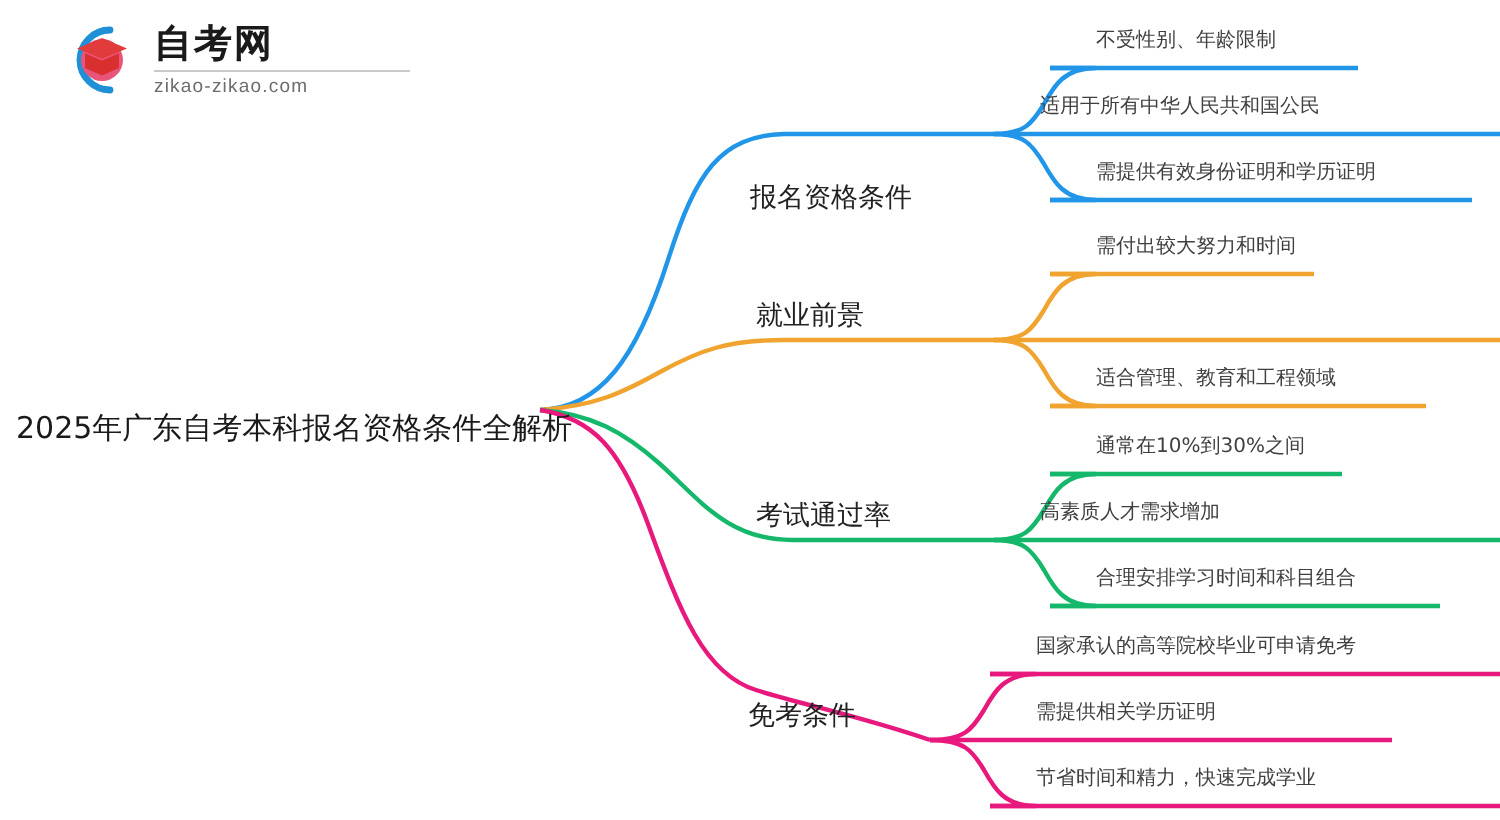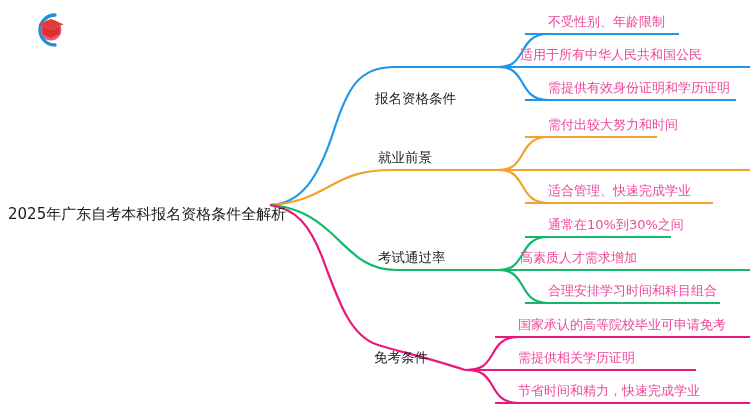--- a/index.html
+++ b/index.html
@@ -78,22 +78,22 @@
   }
   .branch-label {
     position: absolute;
     font-size: 13.5px;
     color: #222222;
     white-space: nowrap;
     font-family: "DejaVu Sans", "Liberation Sans", sans-serif;
   }
   .leaf-label {
     position: absolute;
-    font-size: 13px;
-    color: #ec4899;
+    font-size: 10px;
+    color: #404040;
     white-space: nowrap;
     font-family: "DejaVu Sans", "Liberation Sans", sans-serif;
   }
 
   svg.wires {
     position: absolute;
     left: 0;
     top: 0;
     width: 750px;
     height: 410px;
@@ -110,20 +110,25 @@
 <div id="mindmap-root">
 
   <div class="logo-block">
     <div class="logo-mark">
       <svg width="42" height="42" viewBox="0 0 42 42" xmlns="http://www.w3.org/2000/svg">
         <path d="M27 6 A15 15 0 1 0 27 36" fill="none" stroke="#1f8fd6" stroke-width="3.4" stroke-linecap="round"></path>
         <circle cx="23" cy="21" r="10.5" fill="#e8557a"></circle>
         <path d="M23 10 L35.5 15.2 L23 20.4 L10.5 15.2 Z" fill="#e23b3b"></path>
         <path d="M14.5 17.6 L14.5 25 L23 28.8 L31.5 25 L31.5 17.6 L23 21.3 Z" fill="#d92f2f"></path>
       </svg>
+    </div>
+    <div class="logo-text-wrap">
+      <div class="logo-title">自考网</div>
+      <div class="logo-rule"></div>
+      <div class="logo-domain">zikao-zikao.com</div>
     </div>
   </div>
 
   <svg class="wires" viewBox="0 0 750 410" xmlns="http://www.w3.org/2000/svg">
 
     <line x1="8" y1="212" x2="270" y2="205" stroke="#ffffff" stroke-width="0"></line>
 
     <g>
       <path d="M270 205 C 300 204, 318 180, 334 130 C 348 86, 360 68, 392 67 L 497 67" stroke="#2196e8" stroke-width="2.2"></path>
 
@@ -165,21 +170,21 @@
 
   <div class="root-label">2025年广东自考本科报名资格条件全解析</div>
 
   <div class="branch-label" style="left:375px; top:46px;margin-top:44px;">报名资格条件</div>
   <div class="leaf-label" style="left:548px; top:13px;">不受性别、年龄限制</div>
   <div class="leaf-label" style="left:520px; top:46px;">适用于所有中华人民共和国公民</div>
   <div class="leaf-label" style="left:548px; top:79px;">需提供有效身份证明和学历证明</div>
 
   <div class="branch-label" style="left:378px; top:149px;">就业前景</div>
   <div class="leaf-label" style="left:548px; top:116px;">需付出较大努力和时间</div>
-  <div class="leaf-label" style="left:548px; top:182px;">适合管理、快速完成学业</div>
+  <div class="leaf-label" style="left:548px; top:182px;">适合管理、教育和工程领域</div>
 
   <div class="branch-label" style="left:378px; top:249px;">考试通过率</div>
   <div class="leaf-label" style="left:548px; top:216px;">通常在10%到30%之间</div>
   <div class="leaf-label" style="left:520px; top:249px;">高素质人才需求增加</div>
   <div class="leaf-label" style="left:548px; top:282px;">合理安排学习时间和科目组合</div>
 
   <div class="branch-label" style="left:374px; top:349px;">免考条件</div>
   <div class="leaf-label" style="left:518px; top:316px;">国家承认的高等院校毕业可申请免考</div>
   <div class="leaf-label" style="left:518px; top:349px;">需提供相关学历证明</div>
   <div class="leaf-label" style="left:518px; top:382px;">节省时间和精力，快速完成学业</div>

